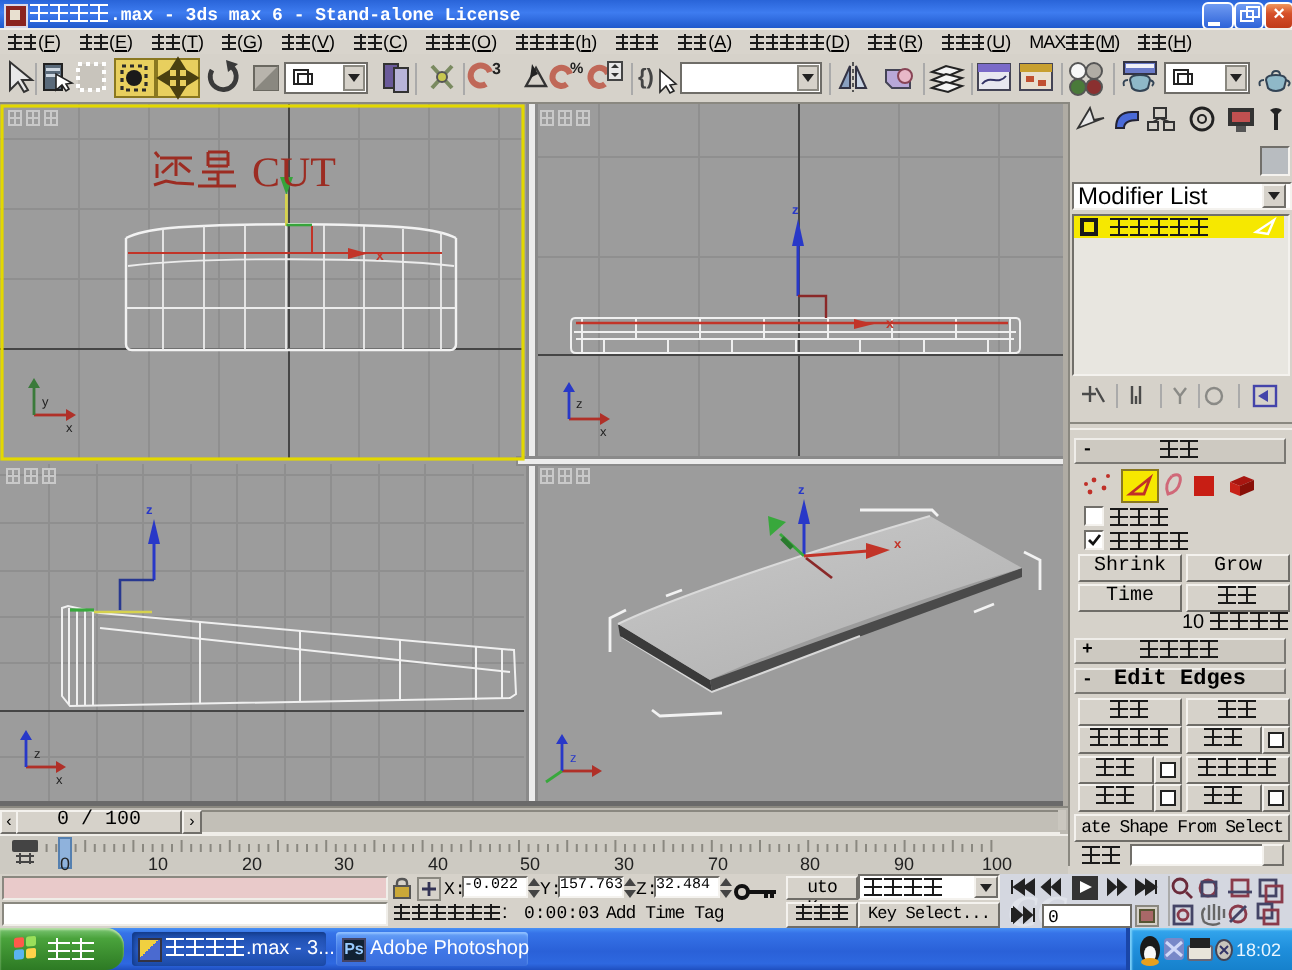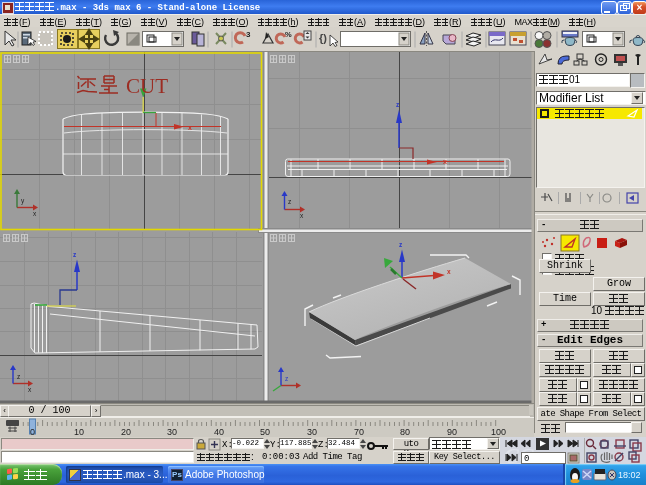--- a/index.html
+++ b/index.html
@@ -370,21 +370,20 @@
         <rect x="47" y="10" width="5" height="4" fill="none" stroke="#333"></rect>
   <path d="M45 8 L41.5 10 M45 8 L49.5 10" stroke="#333" fill="none"></path>
   <circle cx="66" cy="8.5" r="5.5" fill="none" stroke="#222" stroke-width="1.4"></circle>
   <circle cx="66" cy="8.5" r="2" fill="none" stroke="#222"></circle>
   <rect x="79" y="3" width="13" height="9" fill="#333"></rect>
         <rect x="81" y="5" width="9" height="5" fill="#c05050"></rect>
   <path d="M83 12 L88 12 L88 15 L83 15 Z" fill="#555"></path>
   <path d="M100 4 Q103 2 106 4 L104 6 L104 14 L102 14 L102 6 Z" fill="#222"></path>
  </svg>
 
- <div class="abs fld" style="left:1px;top:22px;width:90px;height:12px;font-size:10px;line-height:12px;padding-left:2px"><span class="z"></span><span class="z"></span><span class="z"></span>01</div>
  <div class="abs" style="left:95px;top:22px;width:13px;height:13px;background:#b8bcc0;border:1px solid;border-color:#716f6a #f4f2ee #f4f2ee #716f6a"></div>
 
  <div class="abs fld" style="left:1px;top:40px;width:106px;height:12px;font-size:12px;line-height:12px;padding-left:2px">Modifier List</div>
  <div class="abs out" style="left:96px;top:41px;width:10px;height:10px">
    <div class="abs" style="left:2px;top:3px;width:0;height:0;border:3px solid transparent;border-top:4px solid #222"></div>
       </div>
 
  <div class="abs" style="left:1px;top:56px;width:107px;height:79px;background:#e8e6e0;border:1px solid;border-color:#716f6a #f4f2ee #f4f2ee #716f6a"></div>
  <div class="abs" style="left:2px;top:57px;width:105px;height:11px;background:#f6e800"></div>
  <div class="abs" style="left:5px;top:58px;width:9px;height:9px;background:#1a1a1a"></div>
@@ -430,21 +429,21 @@
         </g>
  </svg>
 
  <div class="abs" style="left:7px;top:202px;font-size:10px;line-height:10px">
   <span class="fld" style="display:inline-block;width:8px;height:8px;vertical-align:-1px"></span> <span class="z"></span><span class="z"></span><span class="z"></span></div>
  <div class="abs" style="left:7px;top:214px;font-size:10px;line-height:10px">
   <span class="fld" style="display:inline-block;width:8px;height:8px;vertical-align:-1px;position:relative"><svg width="8" height="8" style="position:absolute;left:0;top:0">
             <path d="M1.5 4 L3.5 6 L7 1.5" stroke="#111" stroke-width="1.4" fill="none"></path>
           </svg></span> <span class="z"></span><span class="z"></span><span class="z"></span><span class="z"></span></div>
 
- <div class="btn" style="left:4px;top:208px;width:50px;height:12px;line-height:12px">Shrink</div>
+ <div class="btn" style="left:4px;top:226px;width:50px;height:12px;line-height:12px">Shrink</div>
  <div class="btn" style="left:58px;top:226px;width:50px;height:12px;line-height:12px">Grow</div>
  <div class="btn" style="left:4px;top:241px;width:50px;height:12px;line-height:12px">Time</div>
  <div class="btn" style="left:58px;top:241px;width:50px;height:12px;line-height:12px"><span class="z" style="vertical-align:-2px"></span><span class="z" style="vertical-align:-2px"></span></div>
  <div class="abs" style="left:56px;top:255px;font-size:10px;line-height:10px">10 <span class="z"></span><span class="z"></span><span class="z"></span><span class="z"></span></div>
 
  <div class="hdr" style="left:2px;top:268px;width:104px;height:11px;line-height:11px">
   <span class="abs" style="left:3px;top:0px;font-size:9px">+</span>
   <span class="z" style="vertical-align:0"></span><span class="z" style="vertical-align:0"></span><span class="z" style="vertical-align:0"></span><span class="z" style="vertical-align:0"></span></div>
  <div class="hdr" style="left:2px;top:283px;width:104px;height:11px;line-height:11px">
   <span class="abs" style="left:3px;top:0px;font-size:9px">-</span>Edit Edges</div>
@@ -515,21 +514,21 @@
 
  <svg width="30" height="13" style="position:absolute;left:196px;top:1px">
   <rect x="1" y="5" width="8" height="6" fill="#caa838" stroke="#555"></rect>
   <path d="M2.5 5 V3.5 Q2.5 1.5 5 1.5 Q7.5 1.5 7.5 3.5 V5" fill="none" stroke="#555" stroke-width="1.2"></path>
   <rect x="13" y="1" width="11" height="11" fill="#d6d2ca" stroke="#8a8880"></rect>
   <path d="M15 6.5 H22 M18.5 3 V10" stroke="#335" stroke-width="1.4"></path>
  </svg>
  <div class="abs mono" style="left:222px;top:3px;font-size:9px">X:</div>
  <div class="abs fld mono" style="left:231px;top:1px;width:31px;height:9px;font-size:7.5px;line-height:9px">-0.022</div>
  <div class="abs mono" style="left:270px;top:3px;font-size:9px">Y:</div>
- <div class="abs fld mono" style="left:279px;top:1px;width:31px;height:9px;font-size:7.5px;line-height:9px">117.885</div>
+ <div class="abs fld mono" style="left:279px;top:1px;width:31px;height:9px;font-size:7.5px;line-height:9px">157.763</div>
  <div class="abs mono" style="left:318px;top:3px;font-size:9px">Z:</div>
  <div class="abs fld mono" style="left:327px;top:1px;width:31px;height:9px;font-size:7.5px;line-height:9px">32.484</div>
  <svg width="8" height="12" style="position:absolute;left:263px;top:1px">
         <path d="M1 5 L7 5 L4 1 Z M1 7 L7 7 L4 11 Z" fill="#444"></path>
       </svg>
  <svg width="8" height="12" style="position:absolute;left:311px;top:1px">
         <path d="M1 5 L7 5 L4 1 Z M1 7 L7 7 L4 11 Z" fill="#444"></path>
       </svg>
  <svg width="8" height="12" style="position:absolute;left:359px;top:1px">
         <path d="M1 5 L7 5 L4 1 Z M1 7 L7 7 L4 11 Z" fill="#444"></path>

